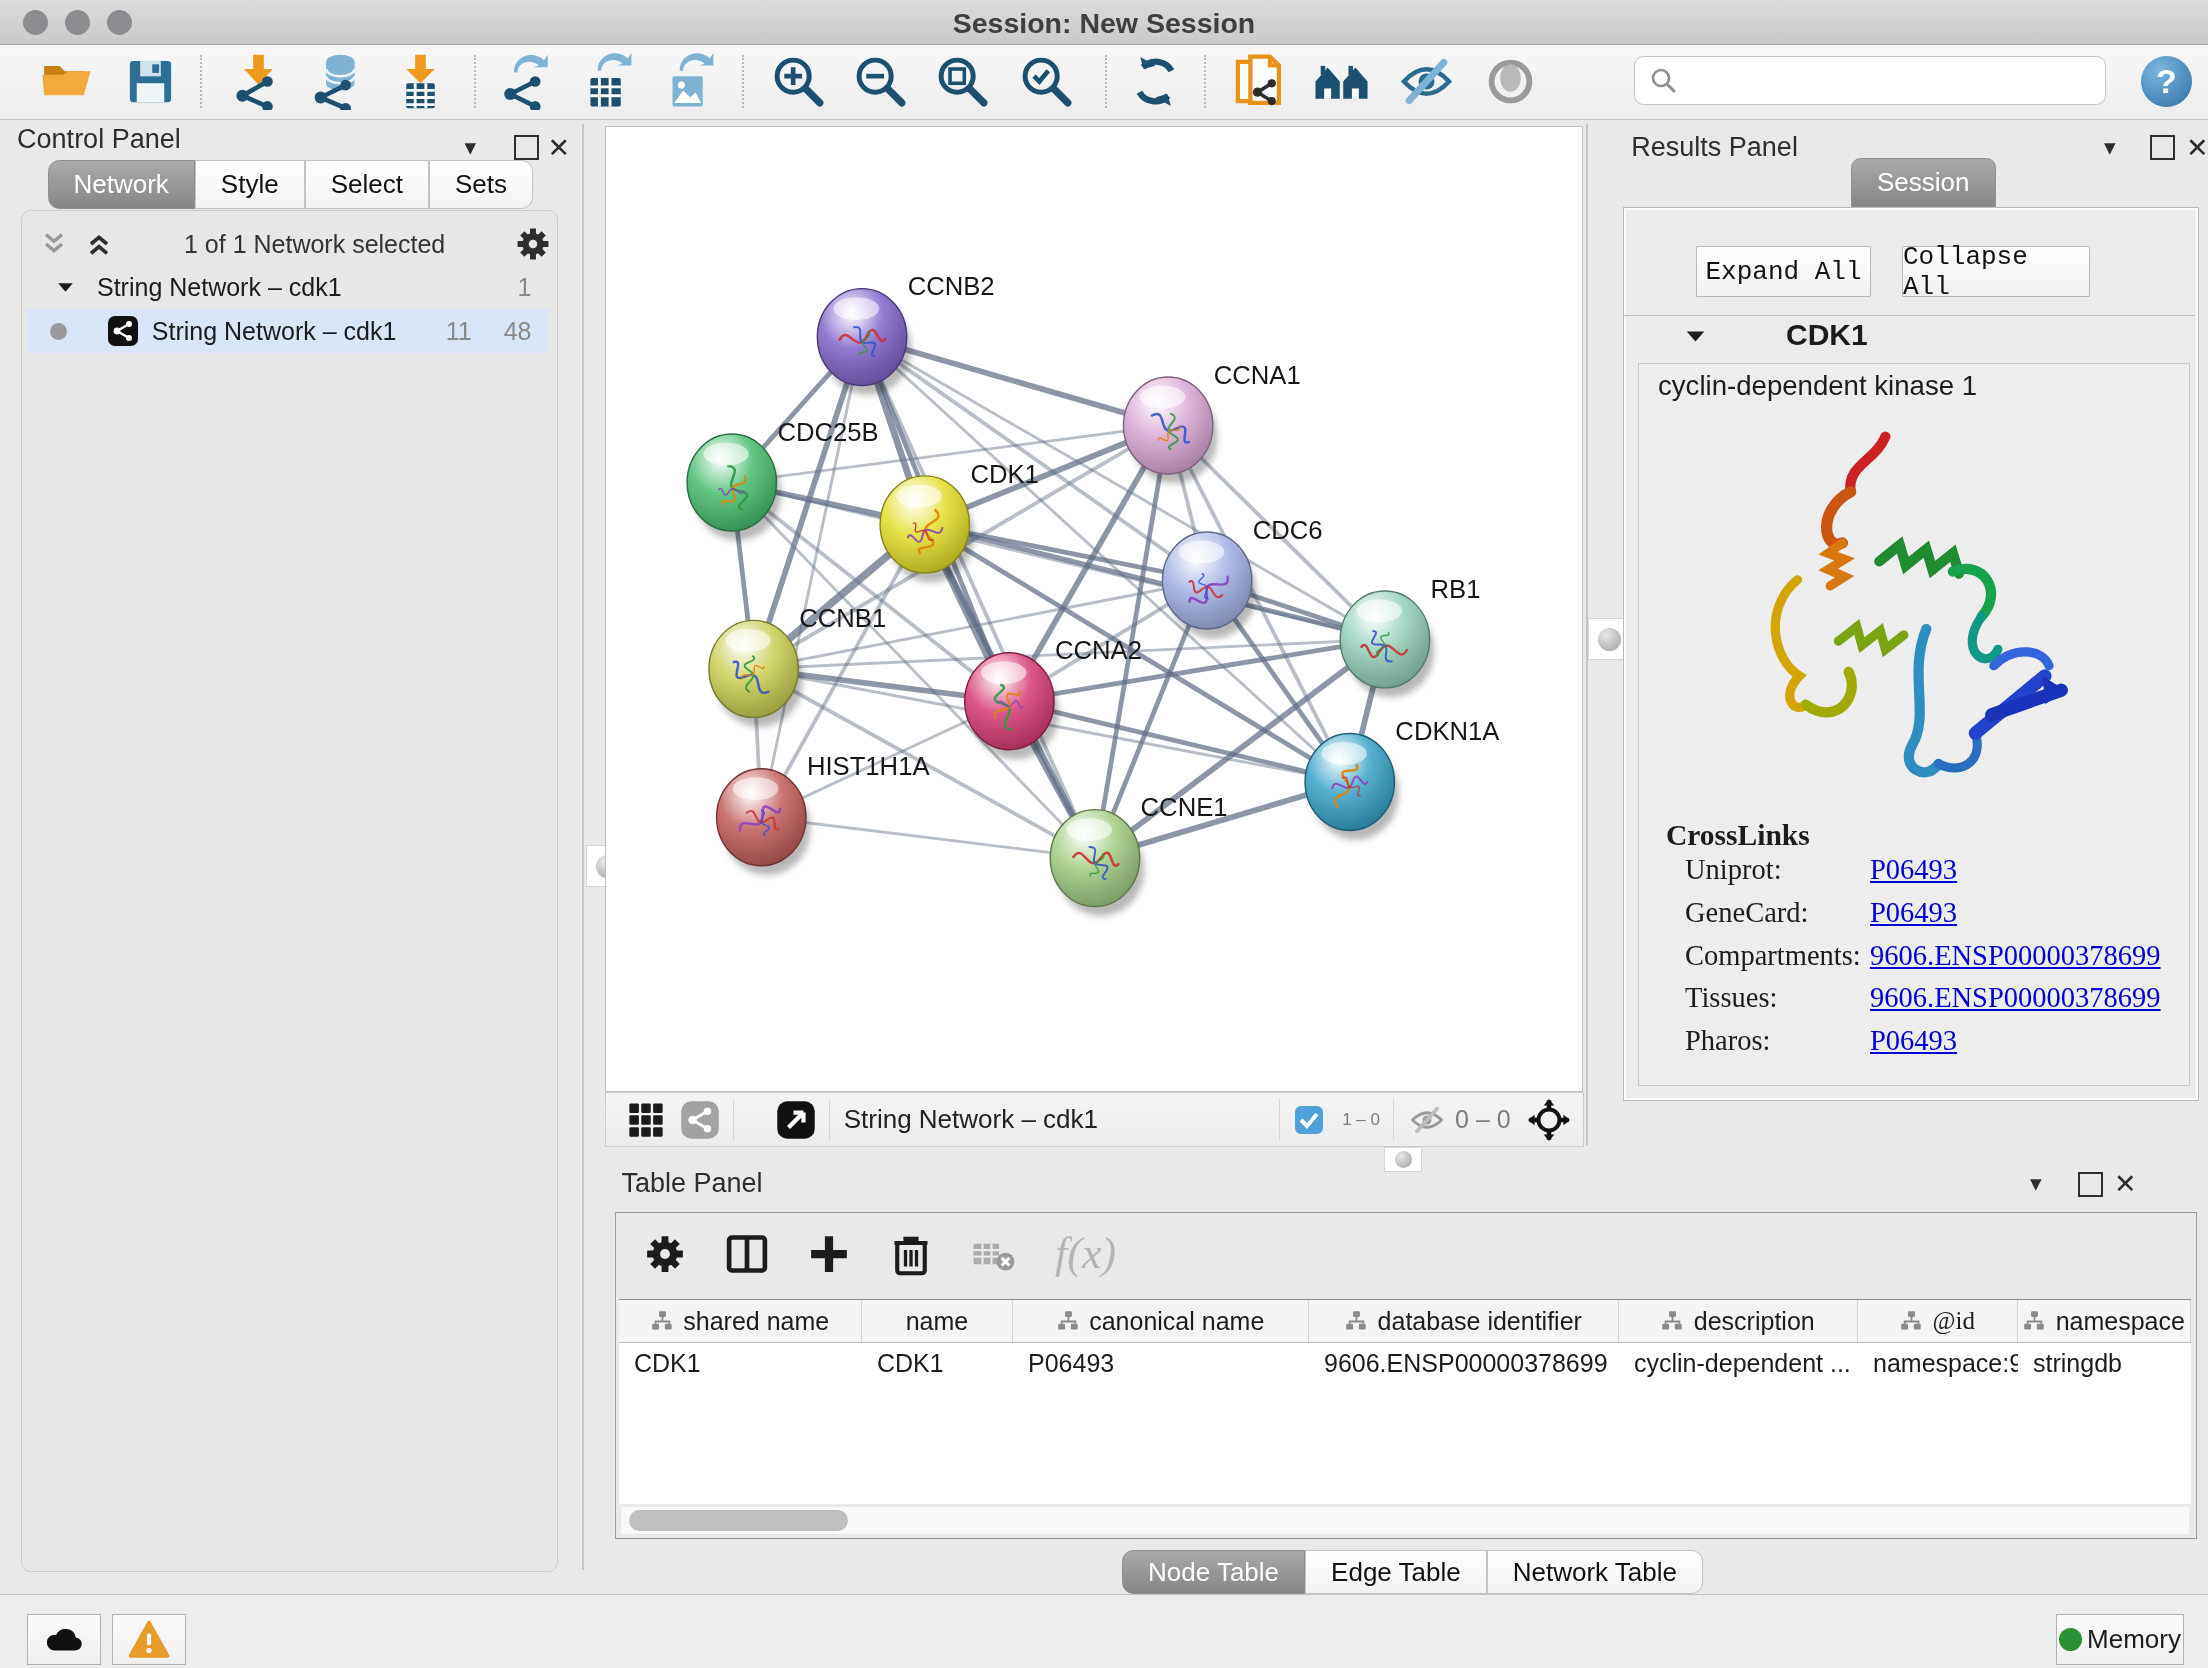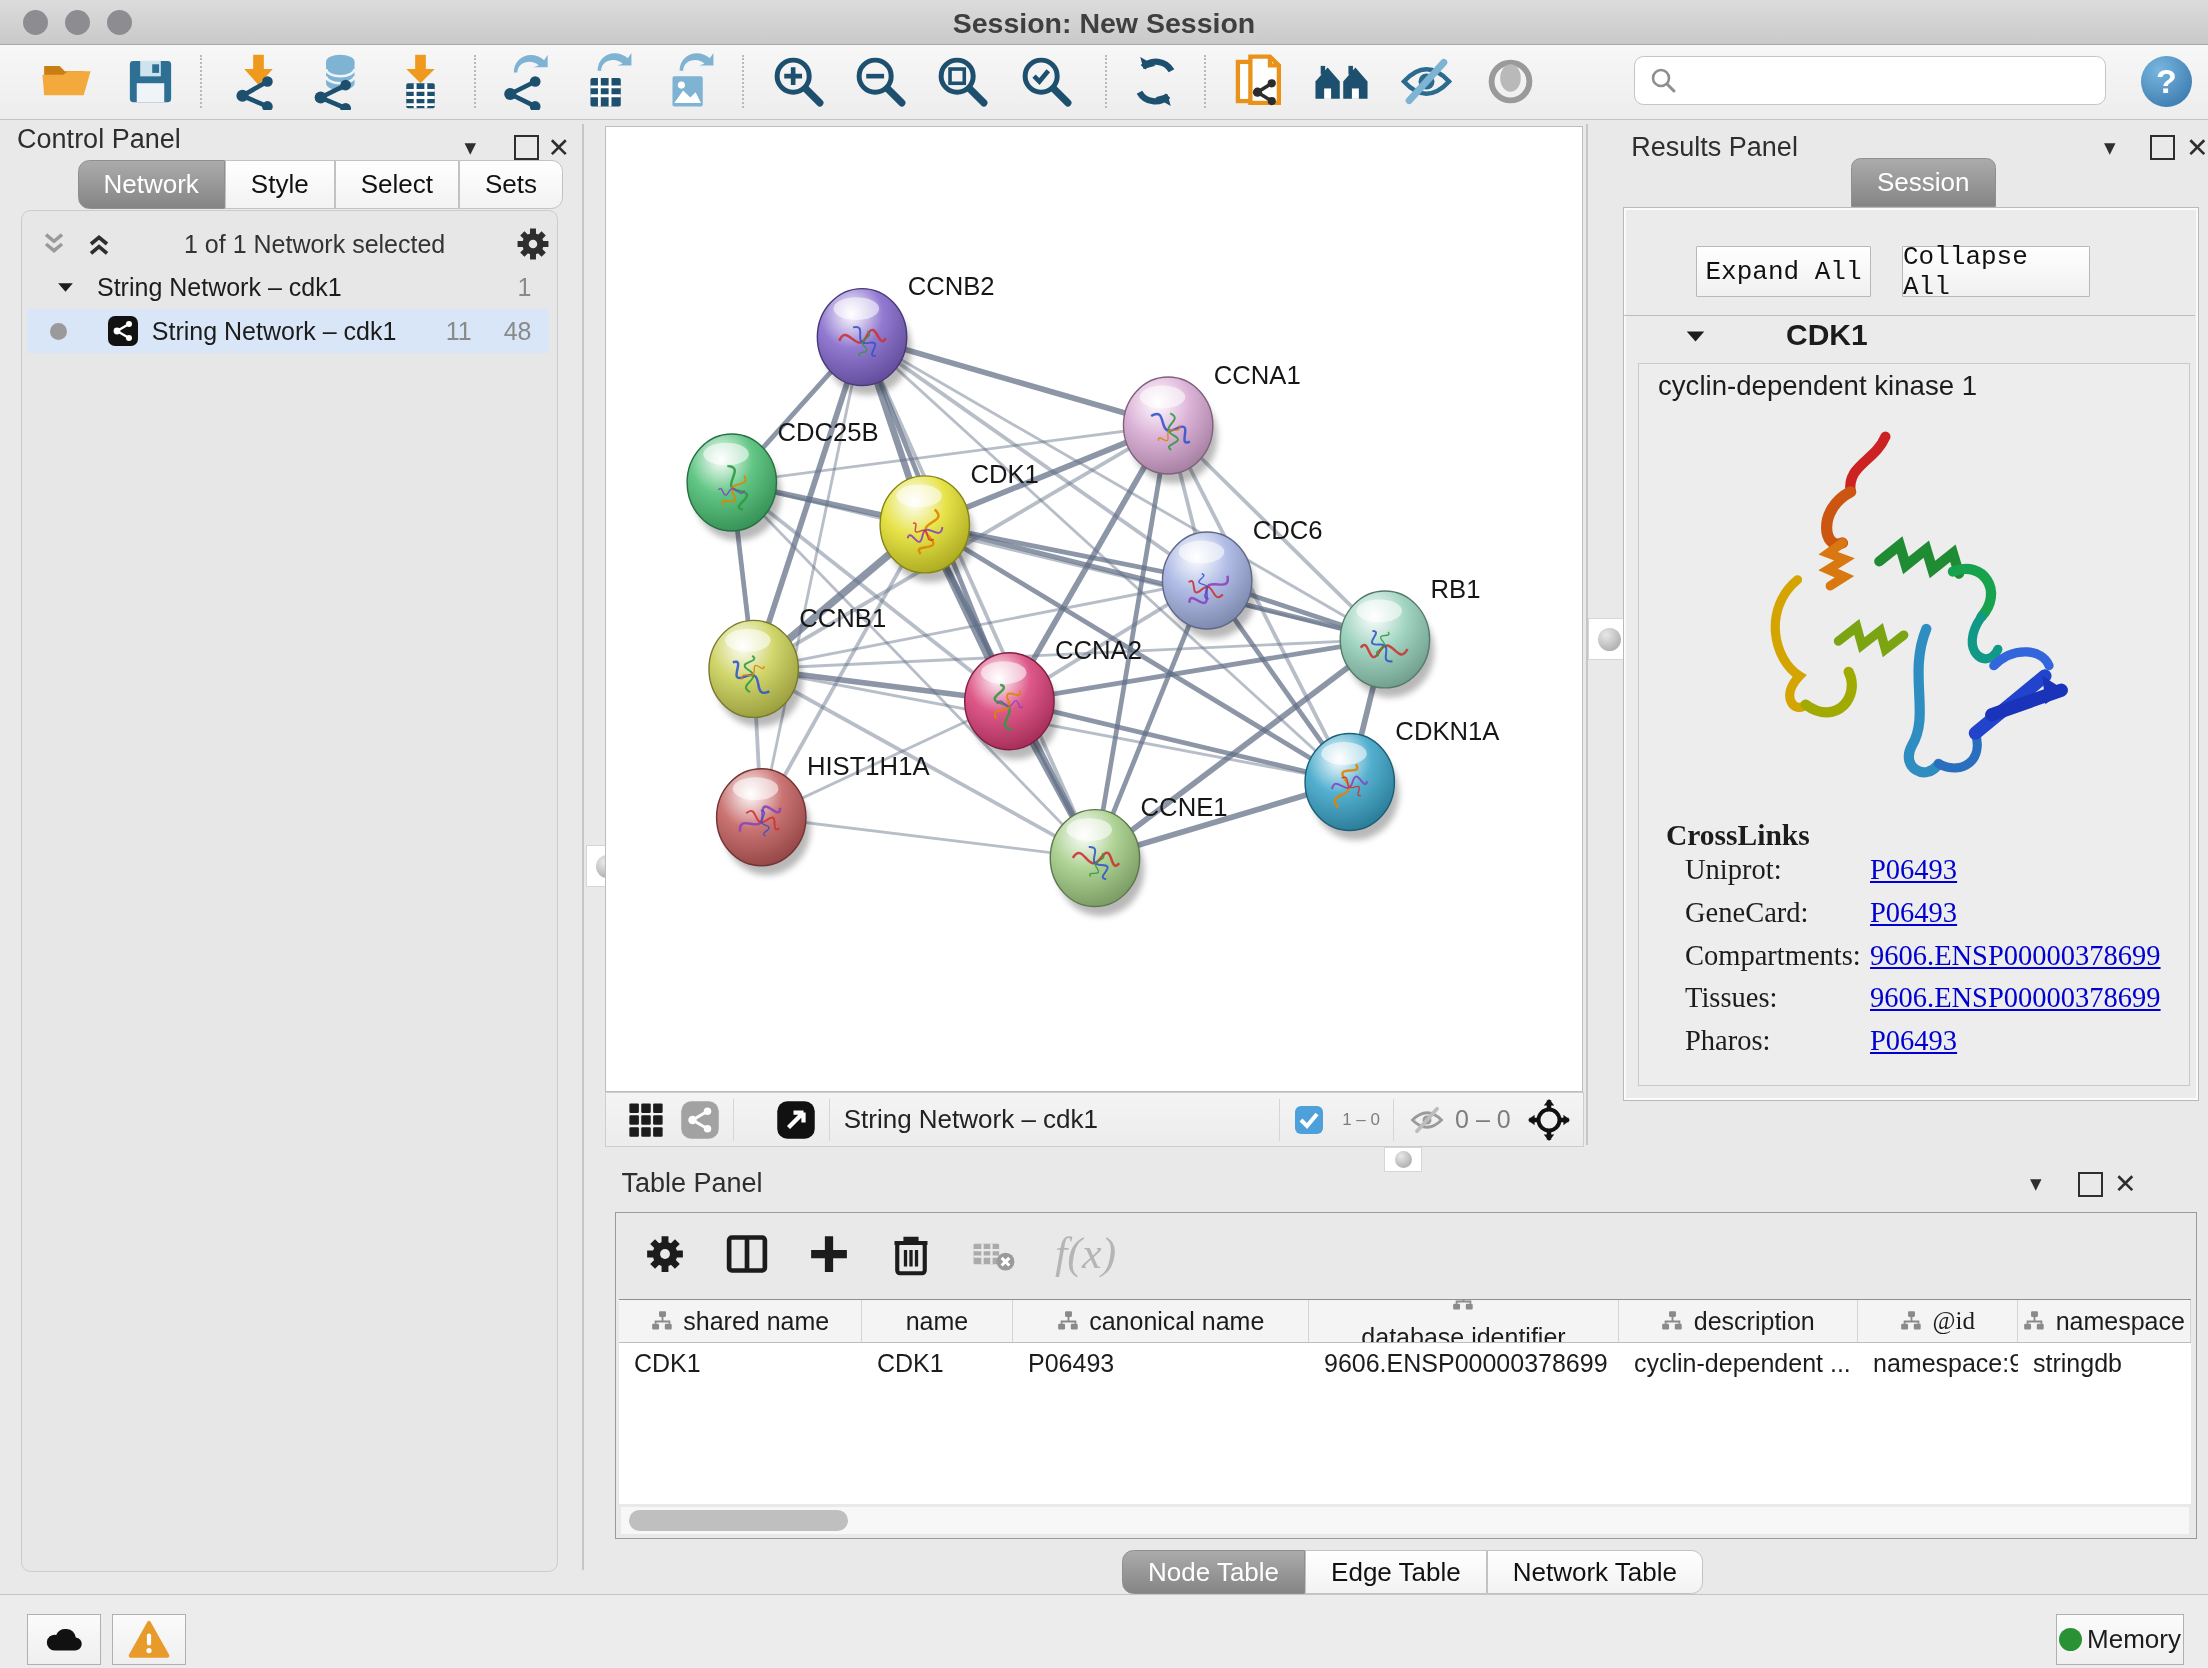--- a/index.html
+++ b/index.html
@@ -281,21 +281,21 @@
     <span style="width:51px;height:51px;border-radius:50%;background:radial-gradient(circle at 35% 28%,#79b6e0,#2f6fa5);display:flex;align-items:center;justify-content:center;color:#fff;font-size:34px;font-weight:700;">?</span>
   </div>
 </div>
 
 <div class="abs" style="left:9.5px;top:124px;width:556px;height:1446px">
   <div class="abs ptitle" style="left:7.6px;top:0">Control Panel</div>
   <div class="abs glyph" style="left:455px;top:9.5px;font-size:23px">▾</div>
   <div class="abs" style="left:504px;top:11.4px;width:21px;height:21px;border:2.9px solid #2e2e2e"></div>
   <div class="abs glyph" style="left:538px;top:7.6px;font-size:27px">✕</div>
 
-  <div class="abs" style="left:68px;top:36px">
+  <div class="abs" style="left:38px;top:36px">
     <span class="tab sel rfirst">Network</span><span class="tab">Style</span><span class="tab">Select</span><span class="tab rlast">Sets</span>
   </div>
 
   <div class="abs cpbox" style="left:11.4px;top:86px"></div>
 
   <div class="abs" style="left:28.5px;top:99px;width:514px;height:42px;display:flex;align-items:center">
     <span>
         <svg width="32" height="32" viewBox="0 0 24 24">
           <path d="M6 5l6 5 6-5M6 12l6 5 6-5" fill="none" stroke="#9a9a9a" stroke-width="2.6"></path>
         </svg>
@@ -729,21 +729,21 @@
             <g fill="#8a8a8a">
               <rect x="7" y="1" width="6" height="5" rx="1"></rect>
               <rect x="1" y="12" width="6" height="5" rx="1"></rect>
               <rect x="12" y="12" width="6" height="5" rx="1"></rect>
             </g>
             <path d="M10 6v4M4 12v-2h12v2" stroke="#8a8a8a" stroke-width="1.6" fill="none"></path>
           </svg>
         </span>
         <span>canonical name</span>
       </div>
-      <div class="th" style="width: 310px; flex-direction: column;">
+      <div class="th" style="width: 310px;">
         <span>
           <svg width="23" height="23" viewBox="0 0 20 20">
             <g fill="#8a8a8a">
               <rect x="7" y="1" width="6" height="5" rx="1"></rect>
               <rect x="1" y="12" width="6" height="5" rx="1"></rect>
               <rect x="12" y="12" width="6" height="5" rx="1"></rect>
             </g>
             <path d="M10 6v4M4 12v-2h12v2" stroke="#8a8a8a" stroke-width="1.6" fill="none"></path>
           </svg>
         </span>

